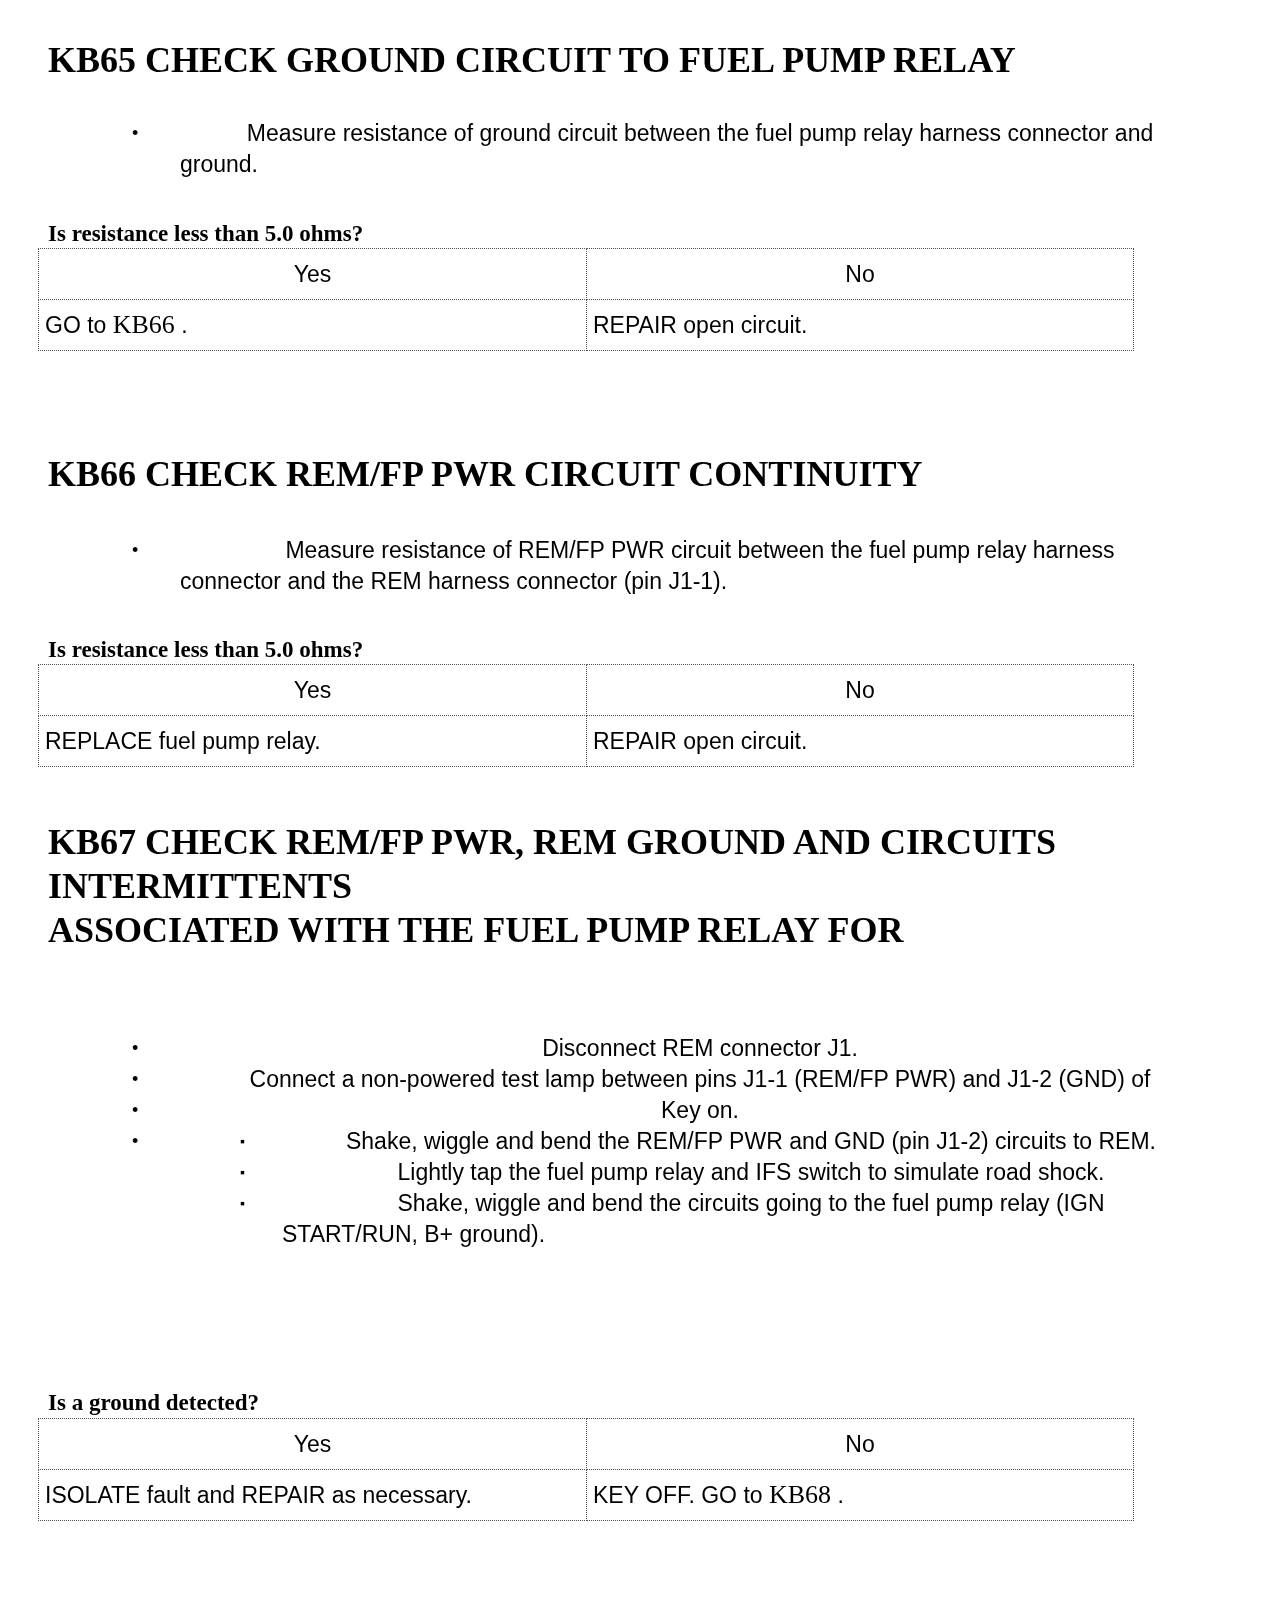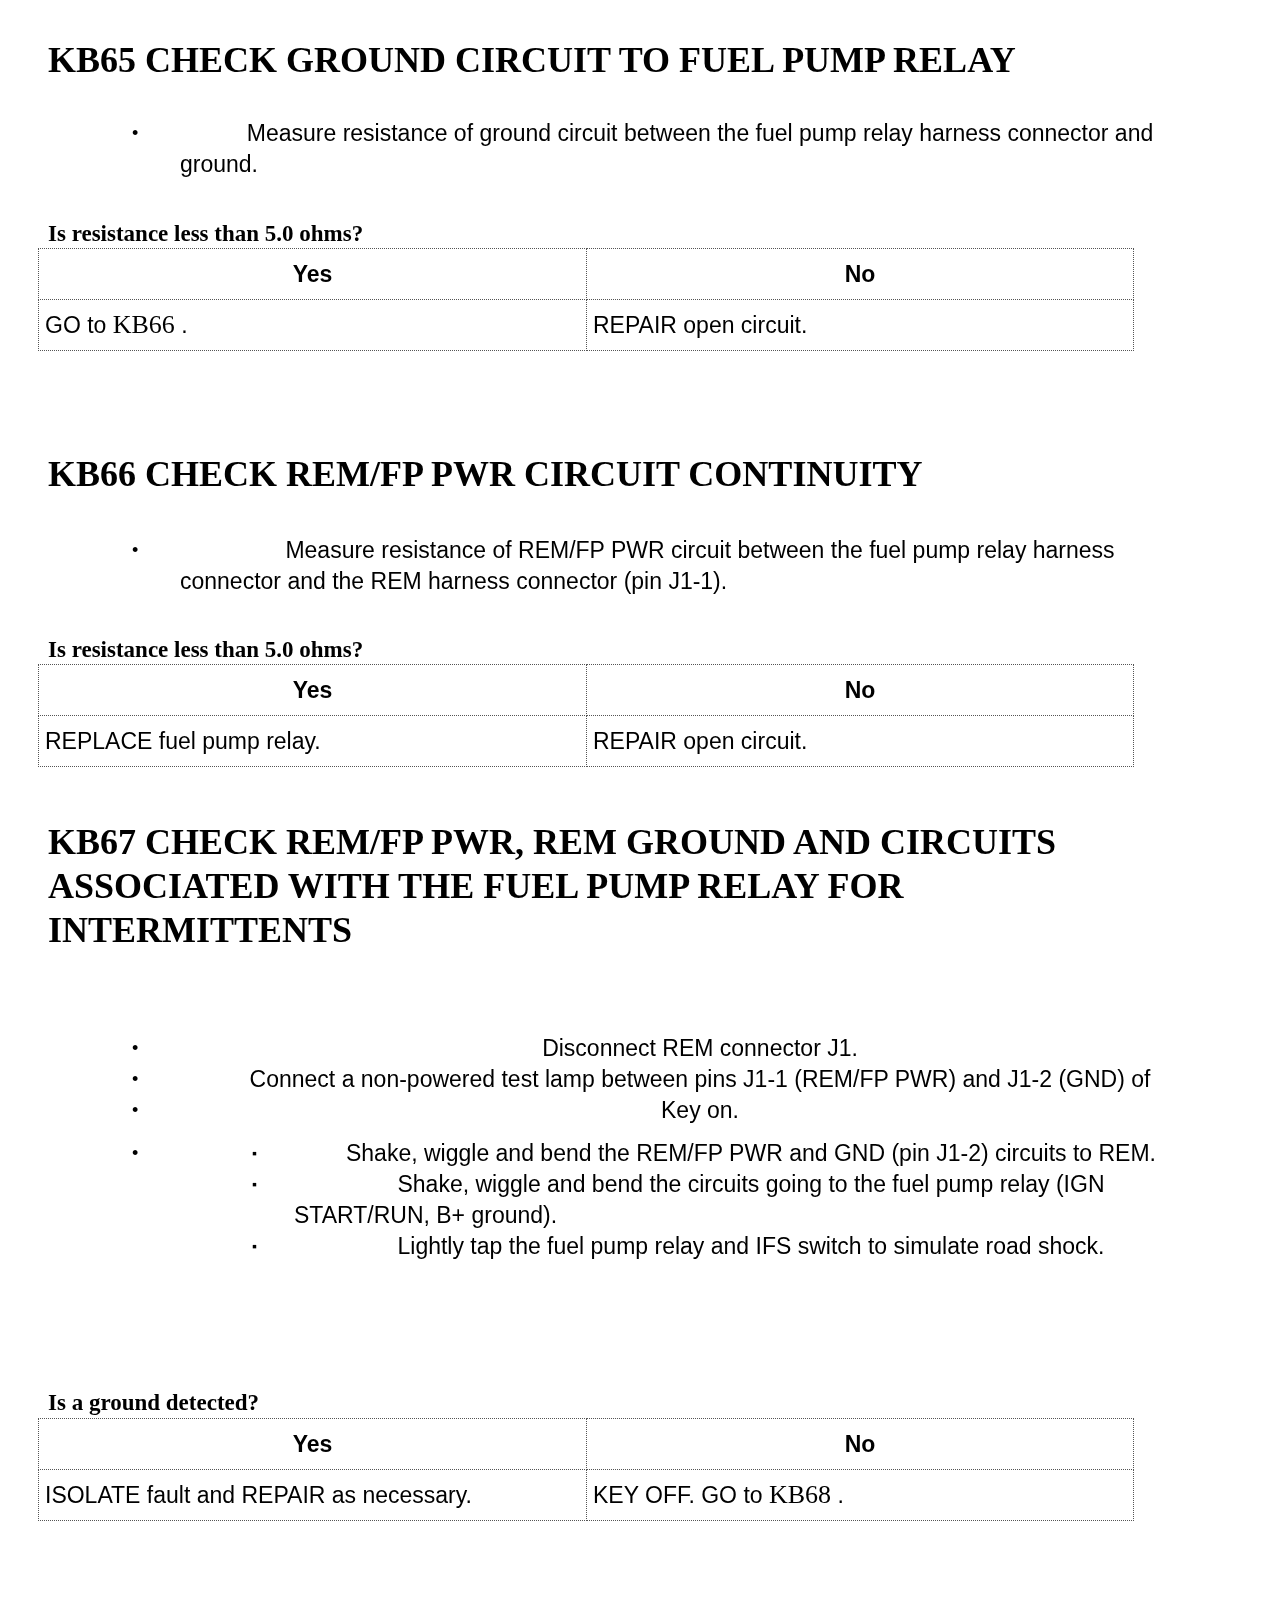--- a/index.html
+++ b/index.html
@@ -3,27 +3,27 @@
 <meta charset="utf-8">
 <style>
   html, body { margin: 0; padding: 0; background: #ffffff; }
   body { width: 1280px; height: 1604px; position: relative; color: #000; font-family: "Liberation Sans", sans-serif; }
   h1 { font-family: "Liberation Serif", serif; font-weight: bold; font-size: 36px; line-height: 44px; margin: 0; position: absolute; left: 48px; width: 1150px; }
   ul.bullets { list-style: none; margin: 0; padding: 0; position: absolute; left: 132px; width: 1120px; font-size: 23px; line-height: 31px; }
   ul.bullets li { position: relative; padding-left: 16px; text-indent: 0; }
   ul.bullets li .wrap { display: block; text-align: center; }
   ul.bullets li::before { content: "•"; position: absolute; left: 0; top: 0; font-size: 18px; }
   ul.bullets li .cont { padding-left: 32px; display:block; }
-  ul.sub { list-style: none; margin: 12px; padding: 0 0 0 92px; }
+  ul.sub { list-style: none; margin: 0; padding: 0 0 0 92px; }
   ul.sub li { position: relative; padding-left: 10px; }
   ul.sub li::before { content: "▪"; position: absolute; left: 0; top: 0; font-size: 14px; }
   .q { position: absolute; left: 48px; font-weight: bold; font-size: 23px; line-height: 26px; font-family: Liberation Serif, serif; }
   table.yn { position: absolute; left: 38px; width: 1096px; border-collapse: collapse; font-size: 23px; }
   table.yn td, table.yn th { border: 1px dotted #555; height: 50px; padding: 0 6px; }
-  table.yn th { font-weight: bold; text-align: center; }
+  table.yn th { font-weight: normal; text-align: center; }
   table.yn td { text-align: left; }
   .ref { font-family: "Liberation Serif", serif; font-size: 26px; }
 </style>
 </head>
 <body>
 
 <div>
   <h1 style="top:38px;">KB65 CHECK GROUND CIRCUIT TO FUEL PUMP RELAY</h1>
   <ul class="bullets" style="top:118px;">
     <li>
@@ -67,45 +67,45 @@
       <td>REPLACE fuel pump relay.</td>
       <td>REPAIR open circuit.</td>
     </tr>
   </tbody>
     </table>
 </div>
 
 <div>
   <h1 style="top:820px;">
     <span style="display:block">KB67 CHECK REM/FP PWR, REM GROUND AND CIRCUITS</span>
+    <span style="display:block">INTERMITTENTS</span>
     <span style="display:block">ASSOCIATED WITH THE FUEL PUMP RELAY FOR</span>
-    <span style="display:block">INTERMITTENTS</span>
   </h1>
   <ul class="bullets" style="top:1033px;">
     <li>
         <span class="wrap">Disconnect REM connector J1.</span>
       </li>
     <li>
       <span class="wrap">Connect a non-powered test lamp between pins J1-1 (REM/FP PWR) and J1-2 (GND) of</span>
     </li>
     <li>
         <span class="wrap">Key on.</span>
       </li>
     <li>
       <ul class="sub">
         <li>
             <span class="wrap">Shake, wiggle and bend the REM/FP PWR and GND (pin J1-2) circuits to REM.</span>
           </li>
         <li>
+            <span class="wrap">Lightly tap the fuel pump relay and IFS switch to simulate road shock.</span>
+          </li>
+        <li>
           <span class="wrap">Shake, wiggle and bend the circuits going to the fuel pump relay (IGN</span>
           <span class="cont">START/RUN, B+ ground).</span>
         </li>
-        <li>
-            <span class="wrap">Lightly tap the fuel pump relay and IFS switch to simulate road shock.</span>
-          </li>
       </ul>
     </li>
   </ul>
   <div class="q" style="top:1390px;">Is a ground detected?</div>
   <table class="yn" style="top:1418px;">
     <tbody>
         <tr>
       <th style="width:535px;">Yes</th>
       <th>No</th>
     </tr>

